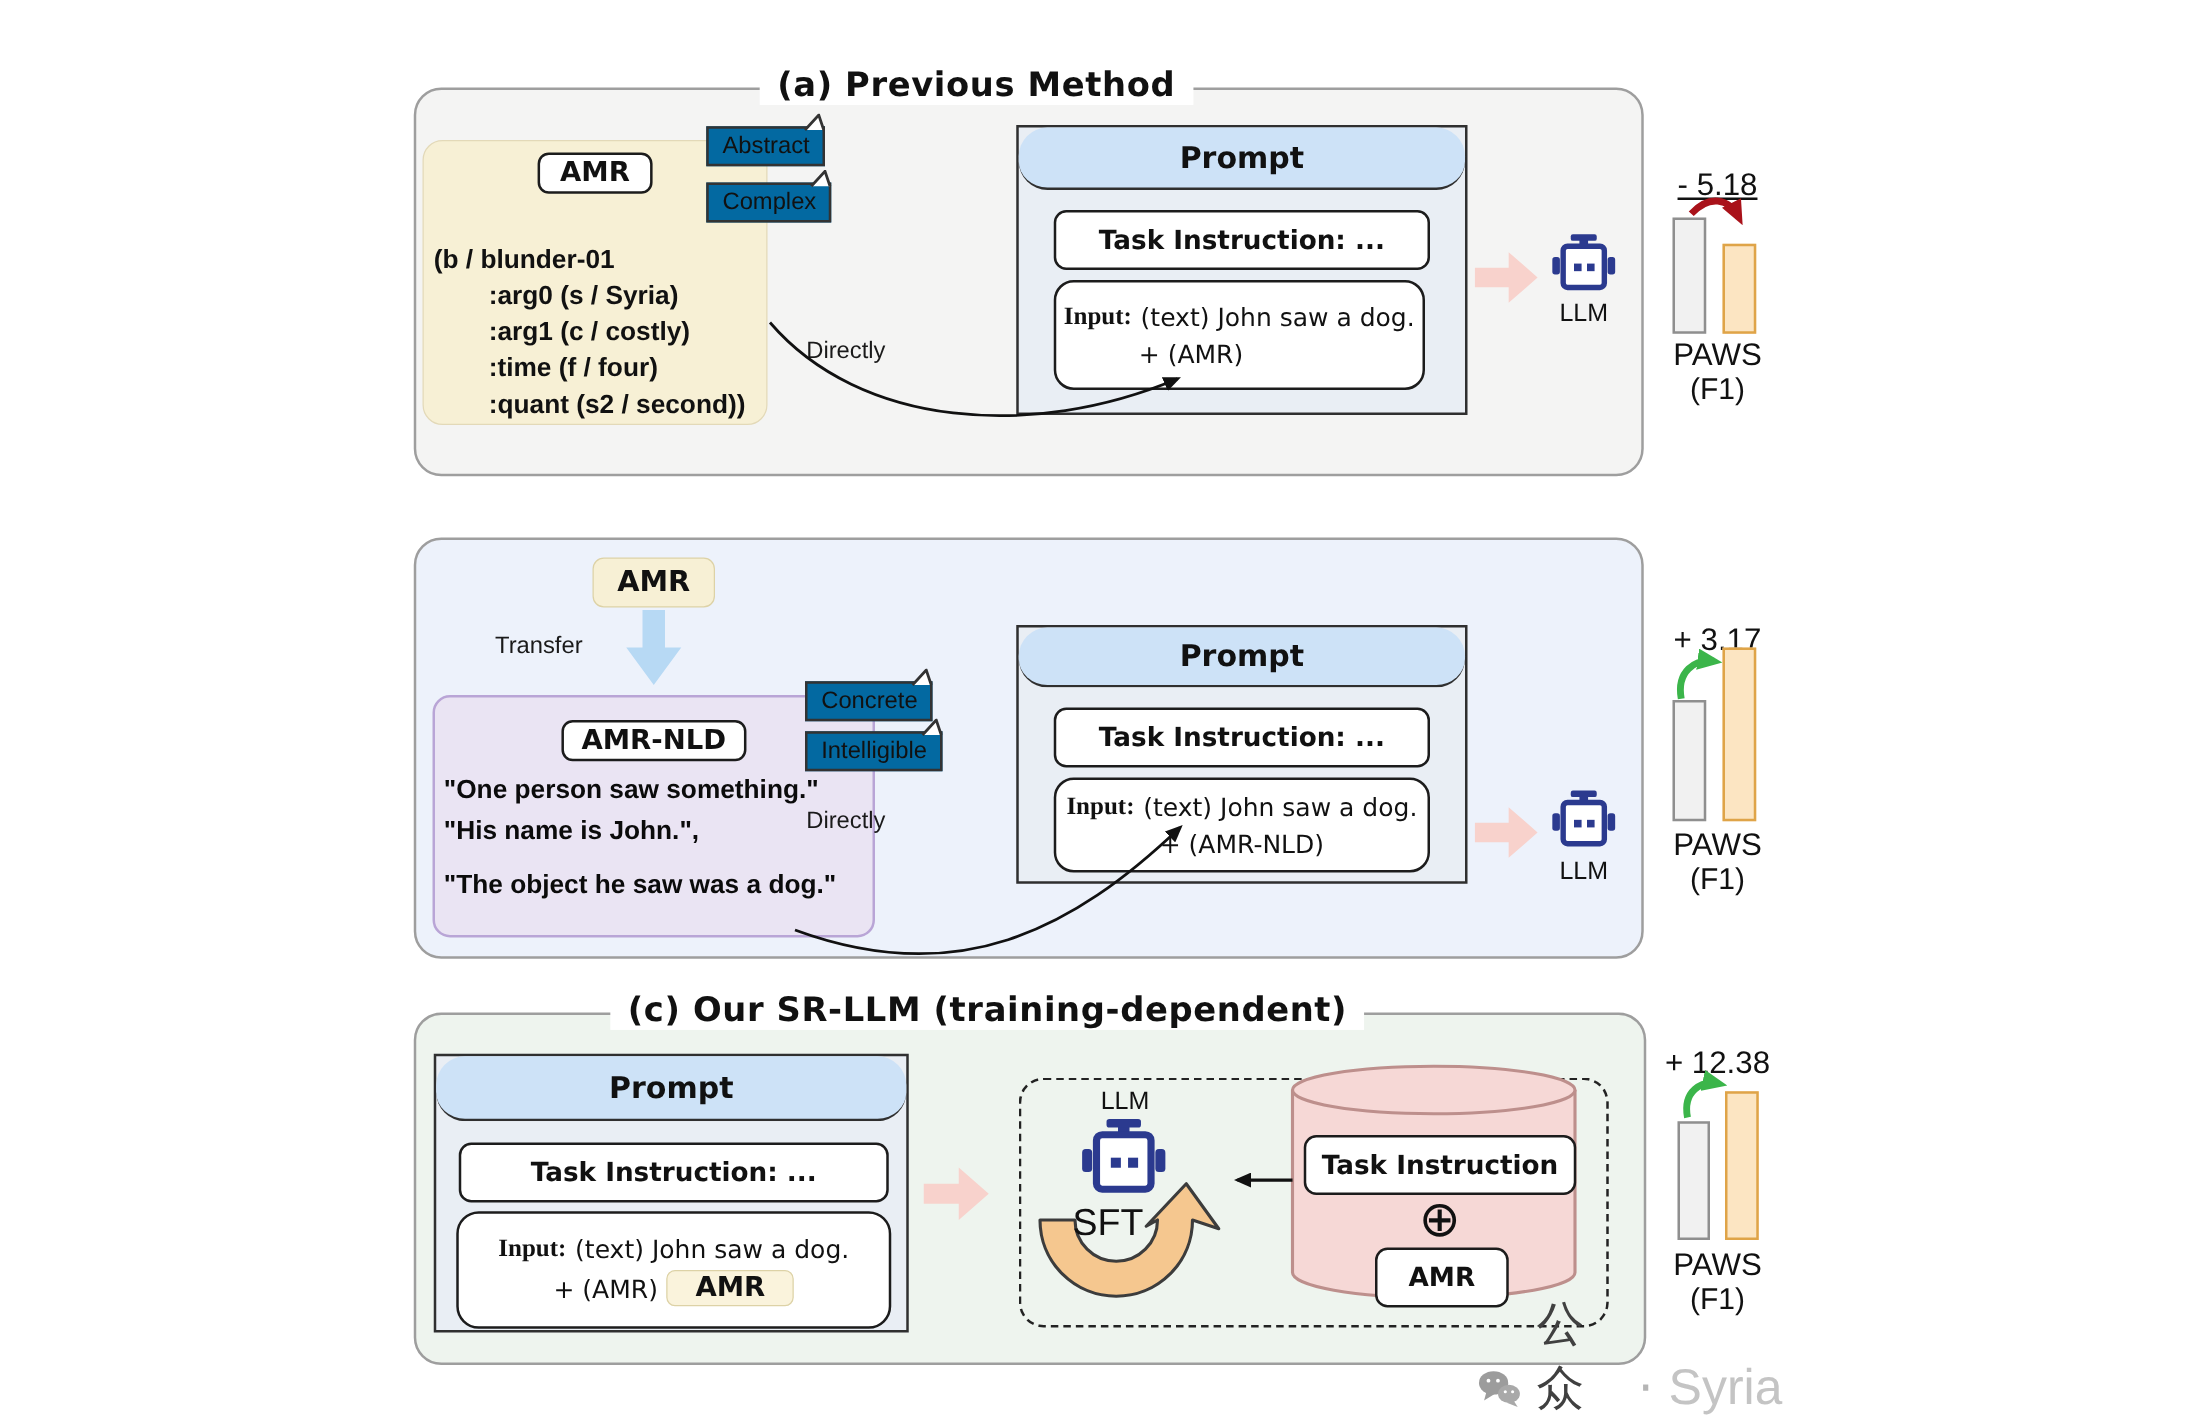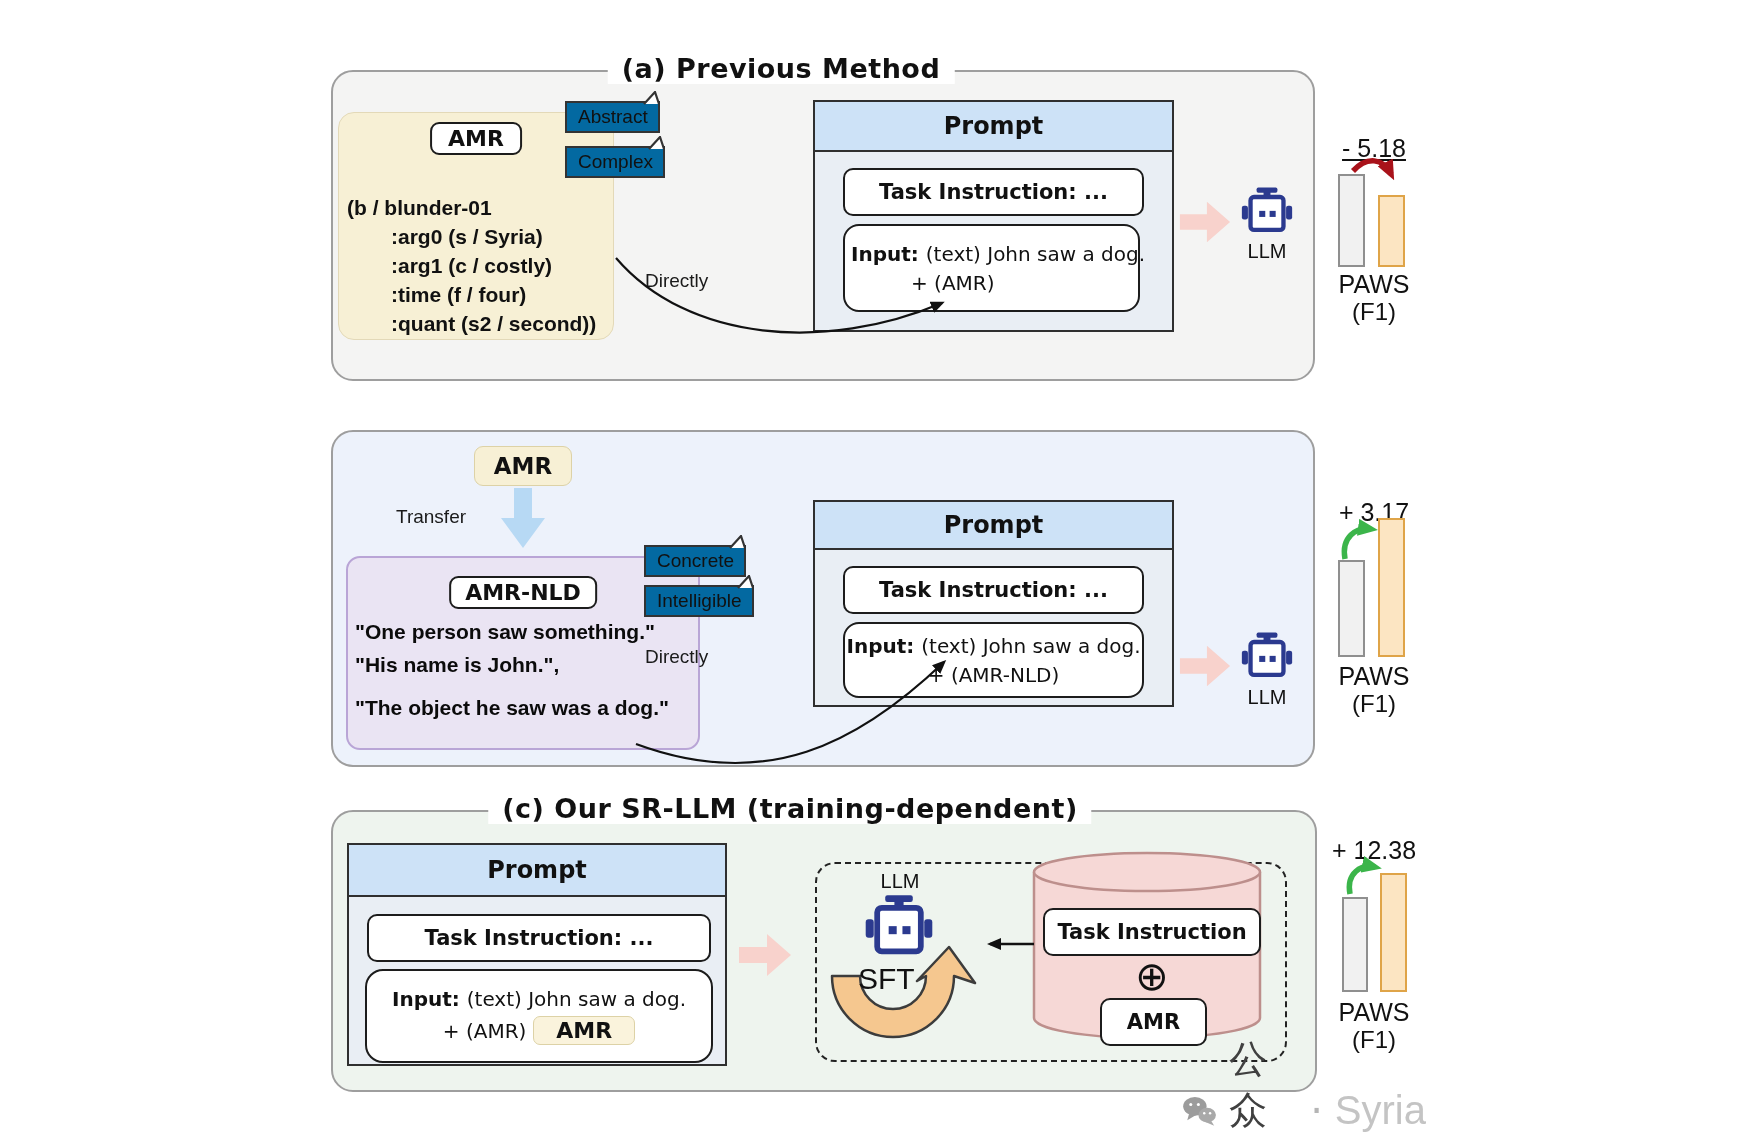--- a/index.html
+++ b/index.html
@@ -10,27 +10,27 @@
 
   .panel{position:absolute;border:2px solid #9e9e9e;border-radius:22px;}
   .panel-a{background:#f4f4f3;}
   .panel-b{background:#edf2fb;}
   .panel-c{background:#eef4ee;}
   .panel-title{position:absolute;transform:translate(-50%,-55%);background:#fff;padding:0 14px;
     font:700 27px "DejaVu Sans",sans-serif;white-space:nowrap;z-index:5;letter-spacing:.5px;}
 
   .promptbox{position:absolute;border:2.5px solid #2f2f2f;background:#e9eef4;z-index:4;}
   .prompt-header{background:#cde2f7;border-bottom:2.5px solid #2f2f2f;display:flex;align-items:center;
-    justify-content:center;font:700 24px "DejaVu Sans",sans-serif;}
+    justify-content:center;font:700 24px "DejaVu Sans",sans-serif;border-radius:23px;}
   .whitebox{position:absolute;background:#fff;border:2.5px solid #1c1c1c;display:flex;align-items:center;
     justify-content:center;}
   .taskline{font:700 21px "DejaVu Sans",sans-serif;white-space:nowrap;}
   .inputcol{flex-direction:column;gap:5px;}
   .iline{display:flex;gap:7px;font:20px "DejaVu Sans",sans-serif;white-space:nowrap;align-items:center;}
-  .iline b{font-weight:700;}
+  .iline b{font-weight:700;font-family:Liberation Serif, serif;}
 
   .amrbox{position:absolute;background:#f7f0d5;border:1px solid #e3d9b8;border-radius:16px;z-index:3;}
   .pill{background:#fff;border:2.5px solid #1c1c1c;border-radius:9px;display:flex;align-items:center;
     justify-content:center;font:700 22px "DejaVu Sans",sans-serif;white-space:nowrap;}
   .code-line{font:700 21px "Liberation Sans",sans-serif;line-height:29px;white-space:pre;}
   .code-line.indent{padding-left:44px;}
 
   .doc-tag{position:absolute;background:#0369a1;border:2.5px solid #333;padding:3px 10px 3px 11px;
     font:19px "Liberation Sans",sans-serif;white-space:nowrap;z-index:6;}
   .doc-fold{position:absolute;top:-12px;right:-3px;}

